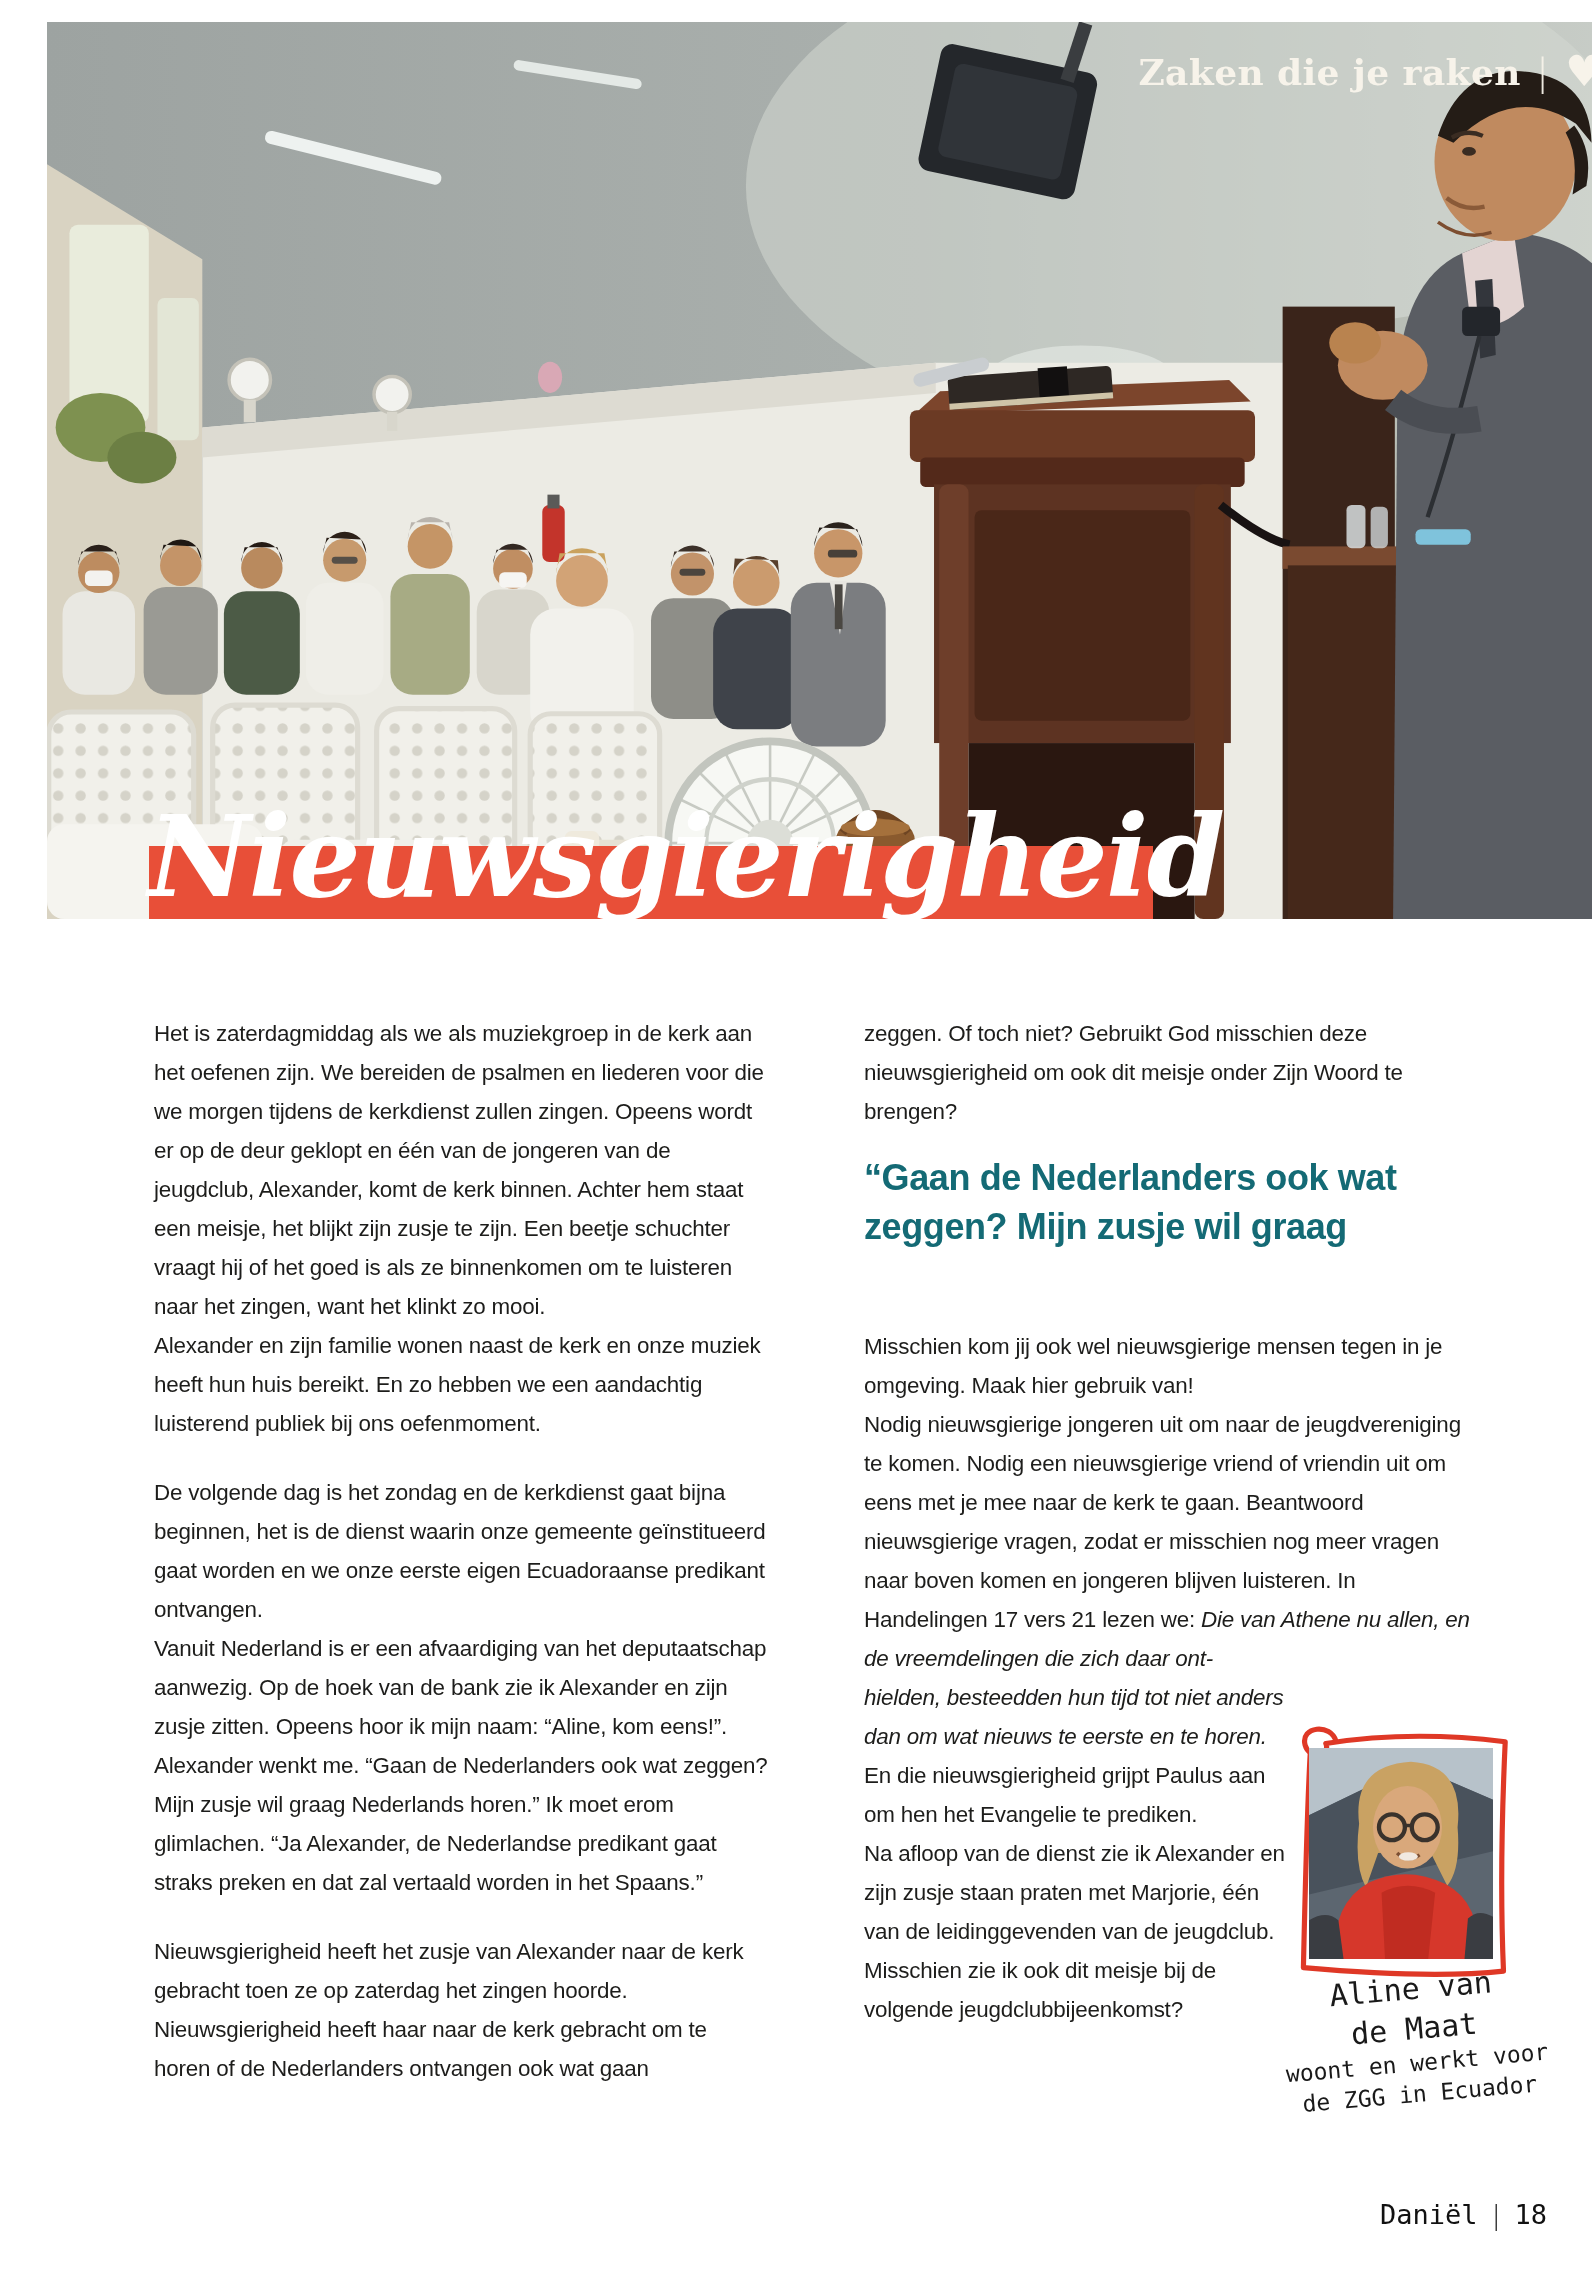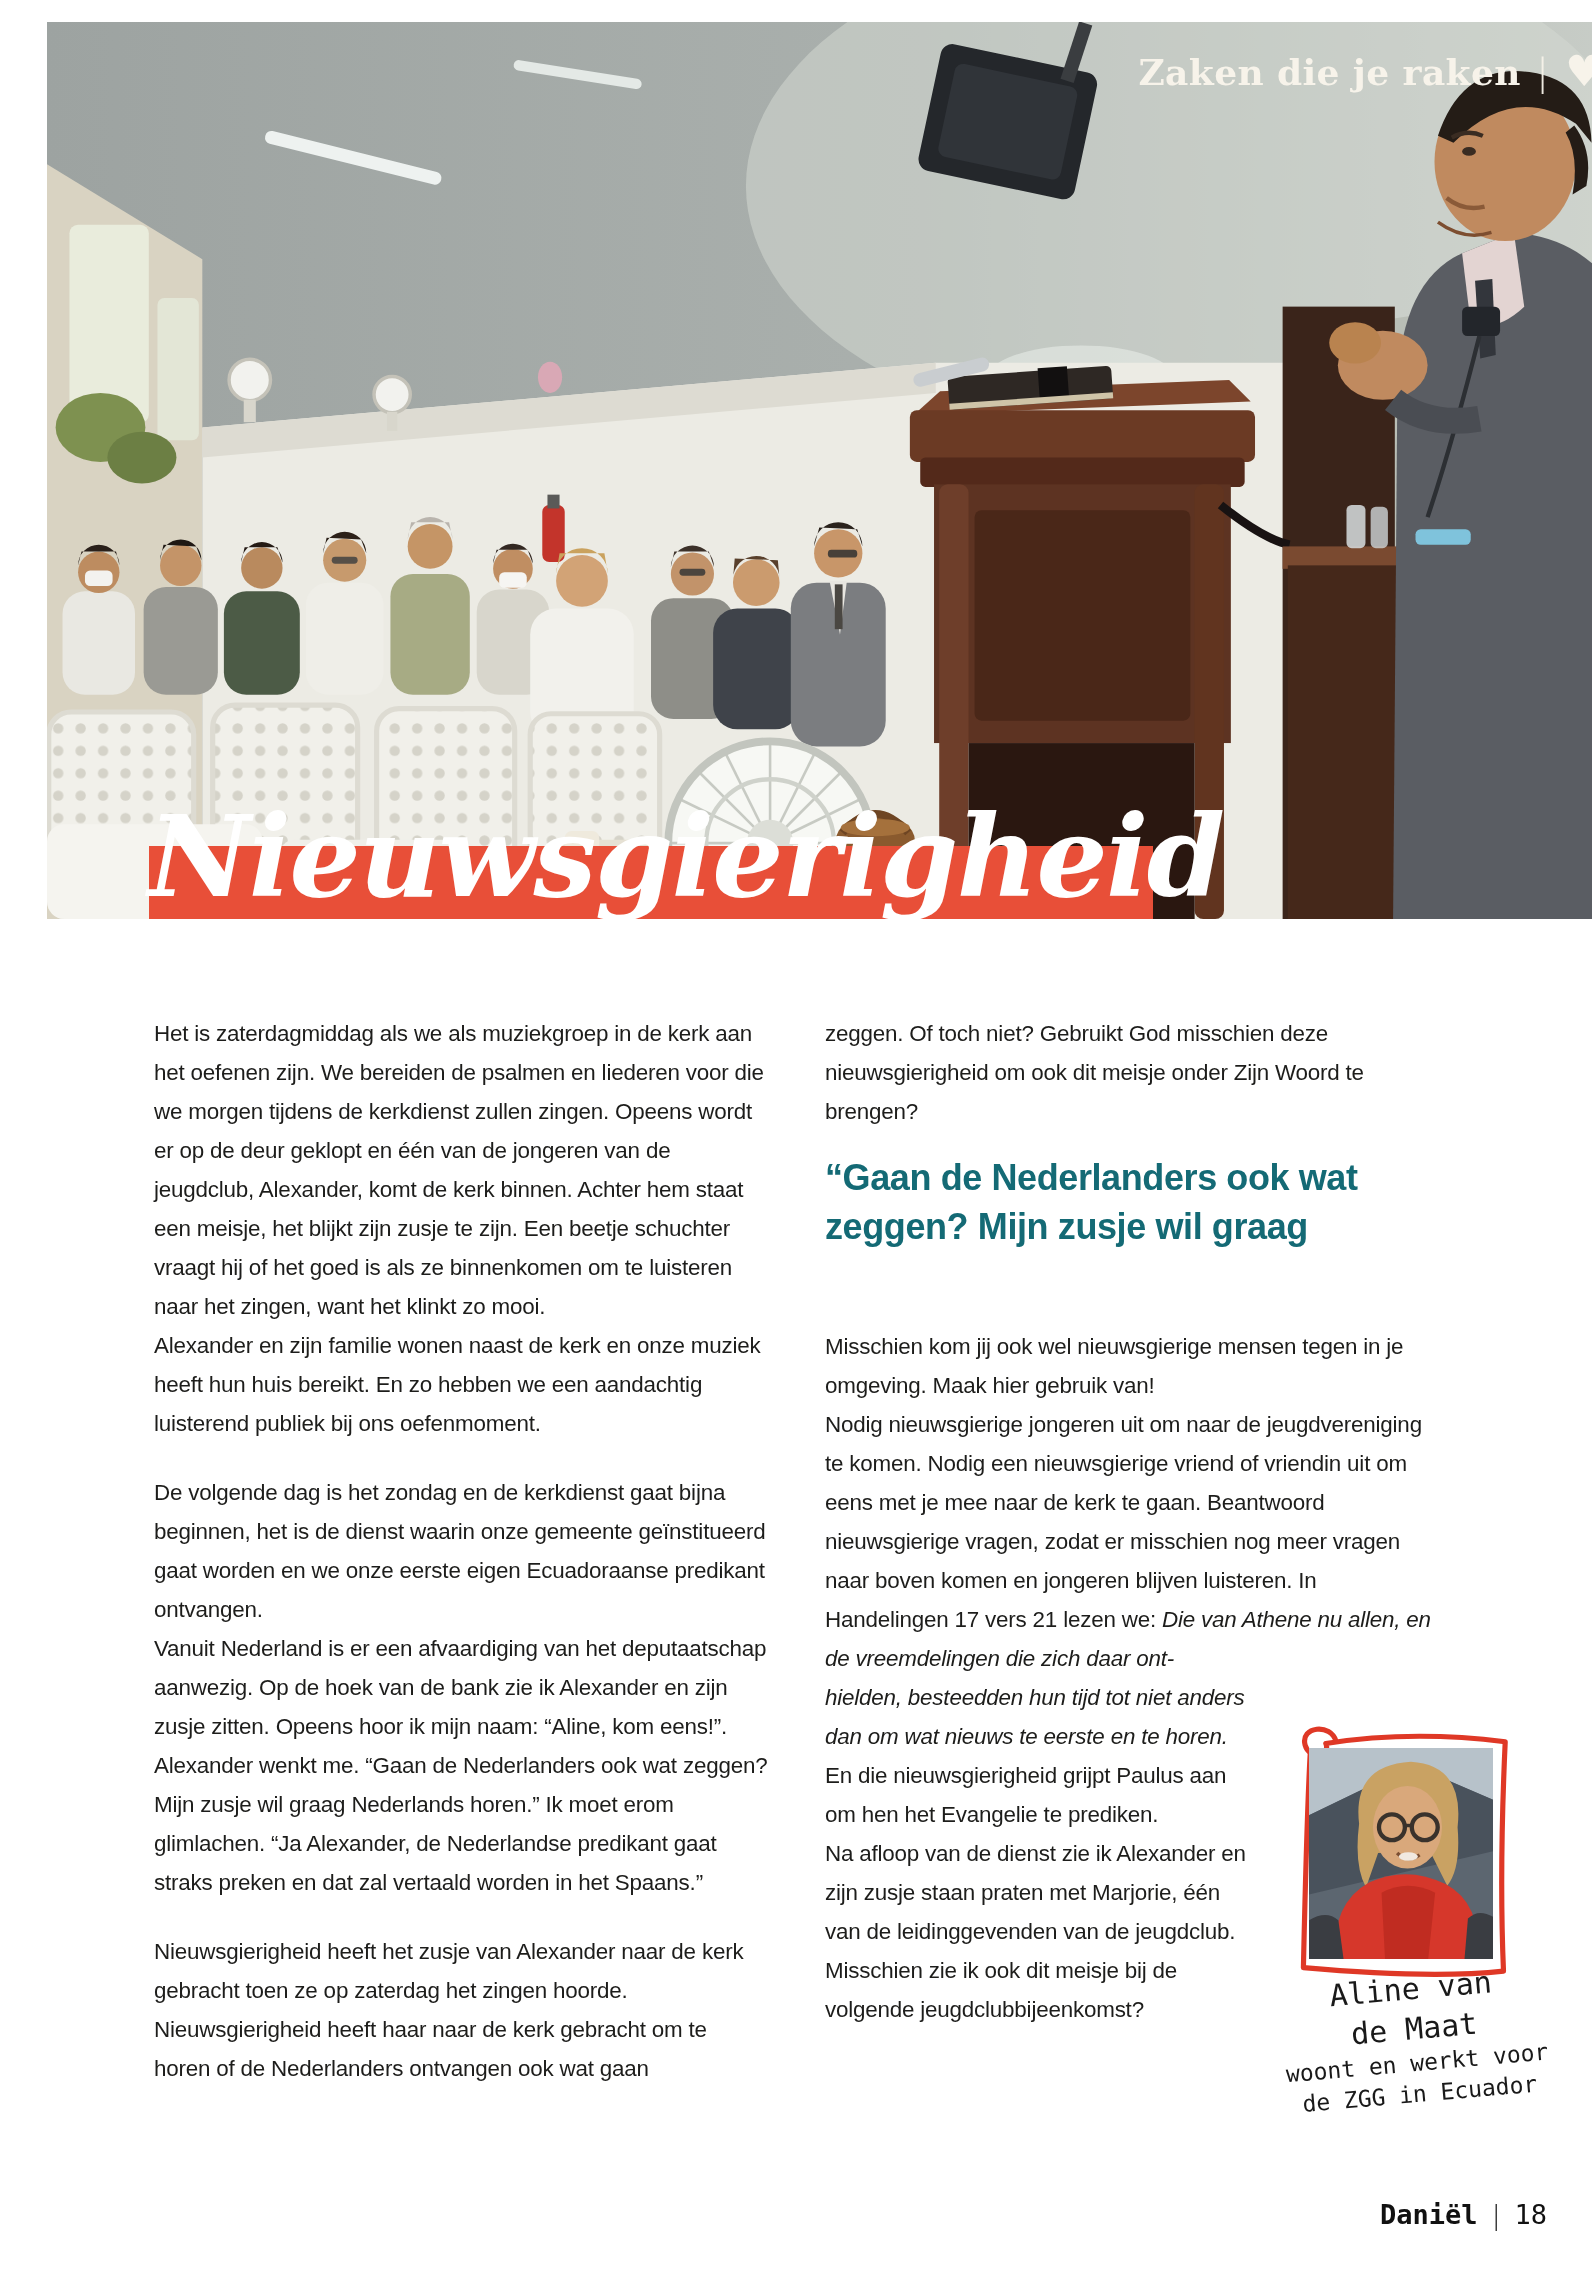--- a/index.html
+++ b/index.html
@@ -15,42 +15,42 @@
   .header-tag .heart{font-size:43px;line-height:1;}
   .title-banner{position:absolute;left:149px;top:824px;width:1004px;height:73px;
                 background:var(--accent-red,#e84f38);}
   .title{position:absolute;left:148px;top:779px;margin:0;
          font-family:"DejaVu Serif","Liberation Serif",serif;
          font-style:italic;font-weight:bold;font-size:112px;line-height:1;
          color:#ffffff;letter-spacing:-1.7px;white-space:nowrap;}
   
   .col{position:absolute;top:1014px;font-size:22.4px;line-height:39px;letter-spacing:-0.2px;}
   .col-left{left:154px;width:614px;}
-  .col-right{left:825px;width:616px;}
+  .col-right{left:864px;width:616px;}
   .para{margin:0;}
   .para.gap{margin-top:30px;}
   .para .it{font-style:italic;}
   .pullquote{margin:22.4px 0 76px 0;color:var(--quote-teal,#146a75);
              font-weight:bold;font-size:36px;line-height:49px;letter-spacing:-0.4px;}
   .narrow{width:431px;}
   
   .aline-figure{position:absolute;left:0;top:0;margin:0;}
   .sketch-frame{position:absolute;left:1262px;top:1707px;width:276px;height:298px;}
   .aline-photo{position:absolute;left:1309px;top:1748px;width:184px;height:211px;overflow:hidden;}
   .aline-photo svg{display:block;width:100%;height:100%;}
   .photo-caption{position:absolute;left:1221px;top:1969px;width:388px;text-align:center;
                  transform:rotate(-5deg);font-family:"DejaVu Sans Mono","Liberation Mono",monospace;
                  color:#191919;}
   .photo-caption .ln{line-height:1.32;}
   .photo-caption .ln:nth-child(1),.photo-caption .ln:nth-child(2){font-size:30px;}
   .photo-caption .ln:nth-child(3),.photo-caption .ln:nth-child(4){font-size:23px;}
   
   .footer{position:absolute;top:2199px;right:45px;display:flex;align-items:center;gap:10.4px;
           font-family:"DejaVu Sans Mono","Liberation Mono",monospace;font-size:27px;color:#111;}
-  .footer .mag{font-weight:bold;}
+  .footer .mag{font-weight:normal;}
   .footer .fpipe{font-weight:normal;transform:scaleX(.55);}
 </style>
 </head>
 <body>
 
 <div class="page">
 
   <div class="hero">
     <svg viewBox="0 0 1845 1040" preserveAspectRatio="none">
       <defs>

